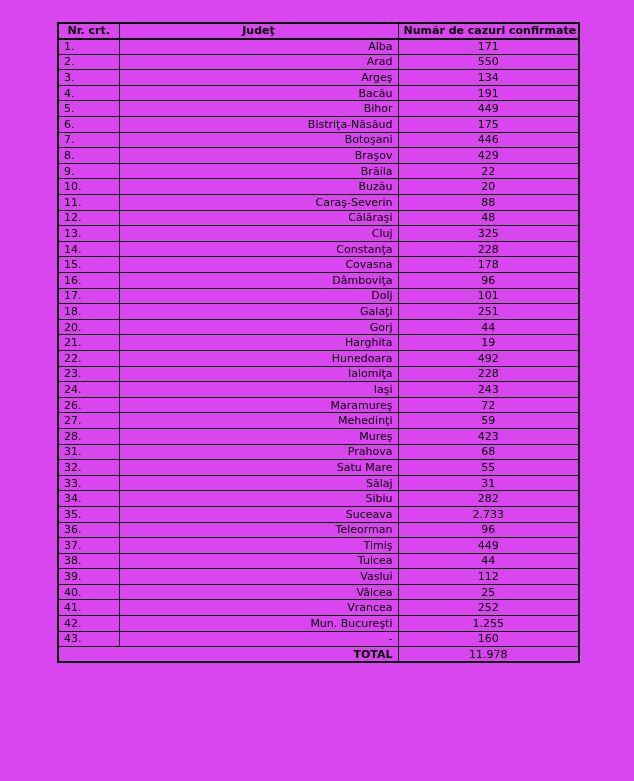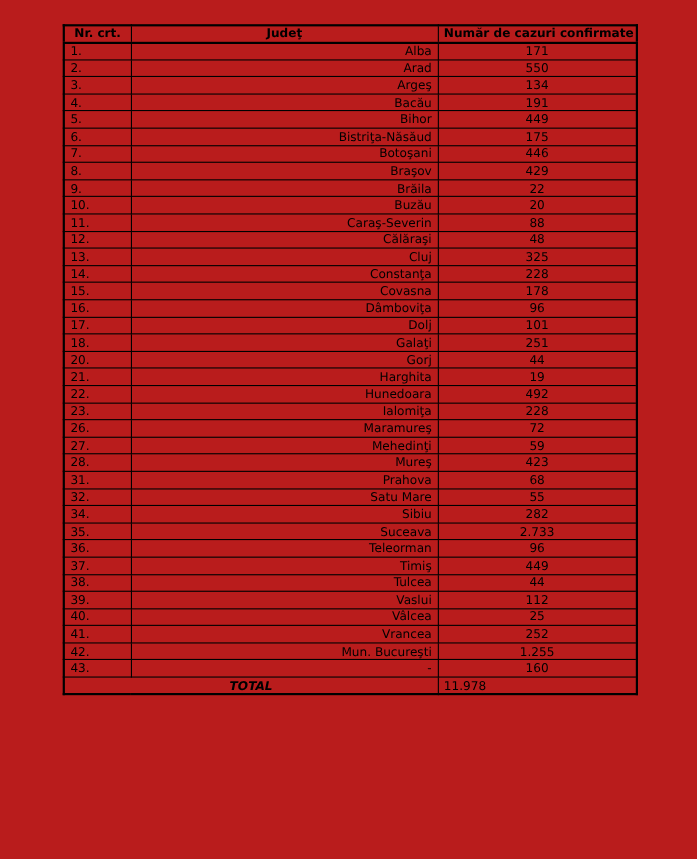--- a/index.html
+++ b/index.html
@@ -8,21 +8,21 @@
     padding: 0;
     width: 634px;
     height: 781px;
     background: #ffffff;
     font-family: "DejaVu Sans", "Liberation Sans", sans-serif;
   }
   .page {
     position: relative;
     width: 634px;
     height: 781px;
-    background: #b91c1c;
+    background: #d946ef;
   }
   table.cases {
     position: absolute;
     left: 57px;
     top: 22px;
     width: 521px;
     border-collapse: collapse;
     border: 2px solid #000000;
     table-layout: fixed;
     font-size: 11px;
@@ -46,24 +46,24 @@
   col.c-judet  { width: 279px; }
   col.c-cazuri { width: 181px; }
   td.c-nr     { text-align: left; }
   td.c-judet  { text-align: right; }
   td.c-cazuri { text-align: center; }
   tr.total-row td {
     border-top: 1px solid #000000;
   }
   td.total-label {
     font-weight: bold;
+    text-align: right;
+  }
+  td.total-value {
     text-align: center;
-    font-style: italic;
-  }
-  td.total-value {
   }
 </style>
 </head>
 <body>
 
 <div class="page">
   <table class="cases">
     <colgroup>
       <col class="c-nr">
       <col class="c-judet">
@@ -181,20 +181,25 @@
           <td class="c-nr">22.</td>
           <td class="c-judet">Hunedoara</td>
           <td class="c-cazuri">492</td>
         </tr>
         <tr>
           <td class="c-nr">23.</td>
           <td class="c-judet">Ialomiţa</td>
           <td class="c-cazuri">228</td>
         </tr>
         <tr>
+          <td class="c-nr">24.</td>
+          <td class="c-judet">Iaşi</td>
+          <td class="c-cazuri">243</td>
+        </tr>
+        <tr>
           <td class="c-nr">26.</td>
           <td class="c-judet">Maramureş</td>
           <td class="c-cazuri">72</td>
         </tr>
         <tr>
           <td class="c-nr">27.</td>
           <td class="c-judet">Mehedinţi</td>
           <td class="c-cazuri">59</td>
         </tr>
         <tr>
@@ -204,20 +209,25 @@
         </tr>
         <tr>
           <td class="c-nr">31.</td>
           <td class="c-judet">Prahova</td>
           <td class="c-cazuri">68</td>
         </tr>
         <tr>
           <td class="c-nr">32.</td>
           <td class="c-judet">Satu Mare</td>
           <td class="c-cazuri">55</td>
+        </tr>
+        <tr>
+          <td class="c-nr">33.</td>
+          <td class="c-judet">Sălaj</td>
+          <td class="c-cazuri">31</td>
         </tr>
         <tr>
           <td class="c-nr">34.</td>
           <td class="c-judet">Sibiu</td>
           <td class="c-cazuri">282</td>
         </tr>
         <tr>
           <td class="c-nr">35.</td>
           <td class="c-judet">Suceava</td>
           <td class="c-cazuri">2.733</td>

